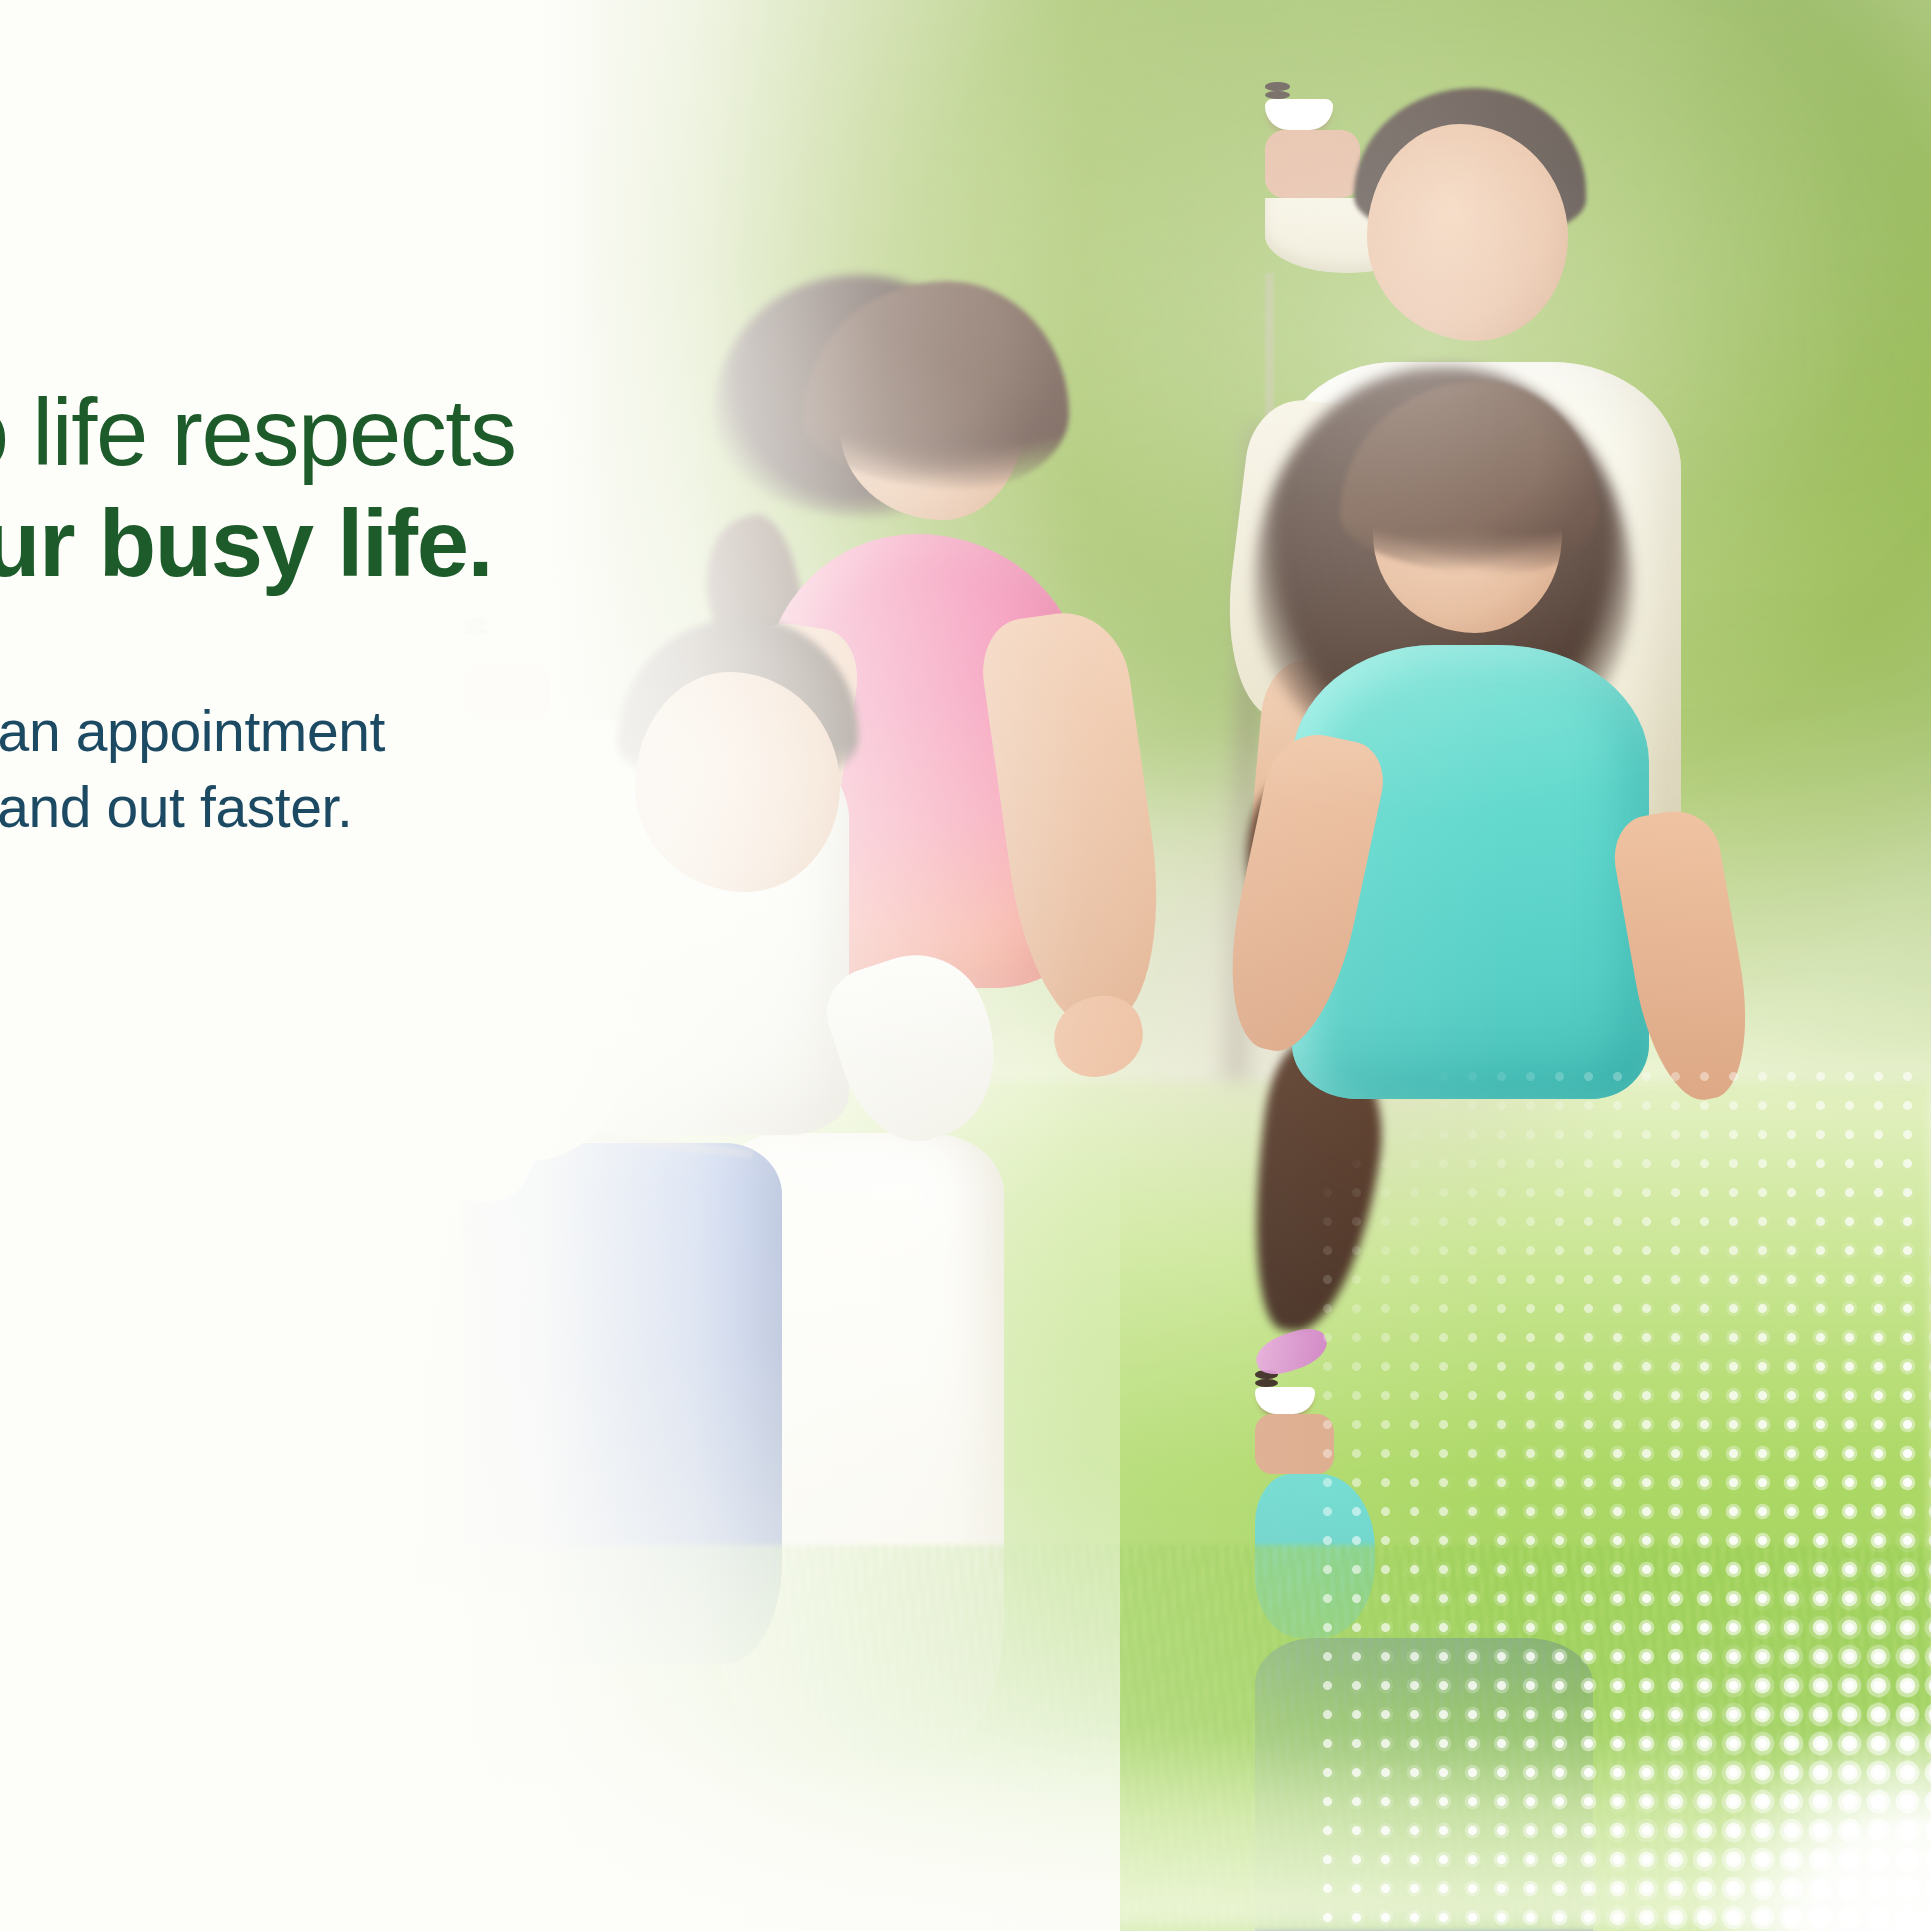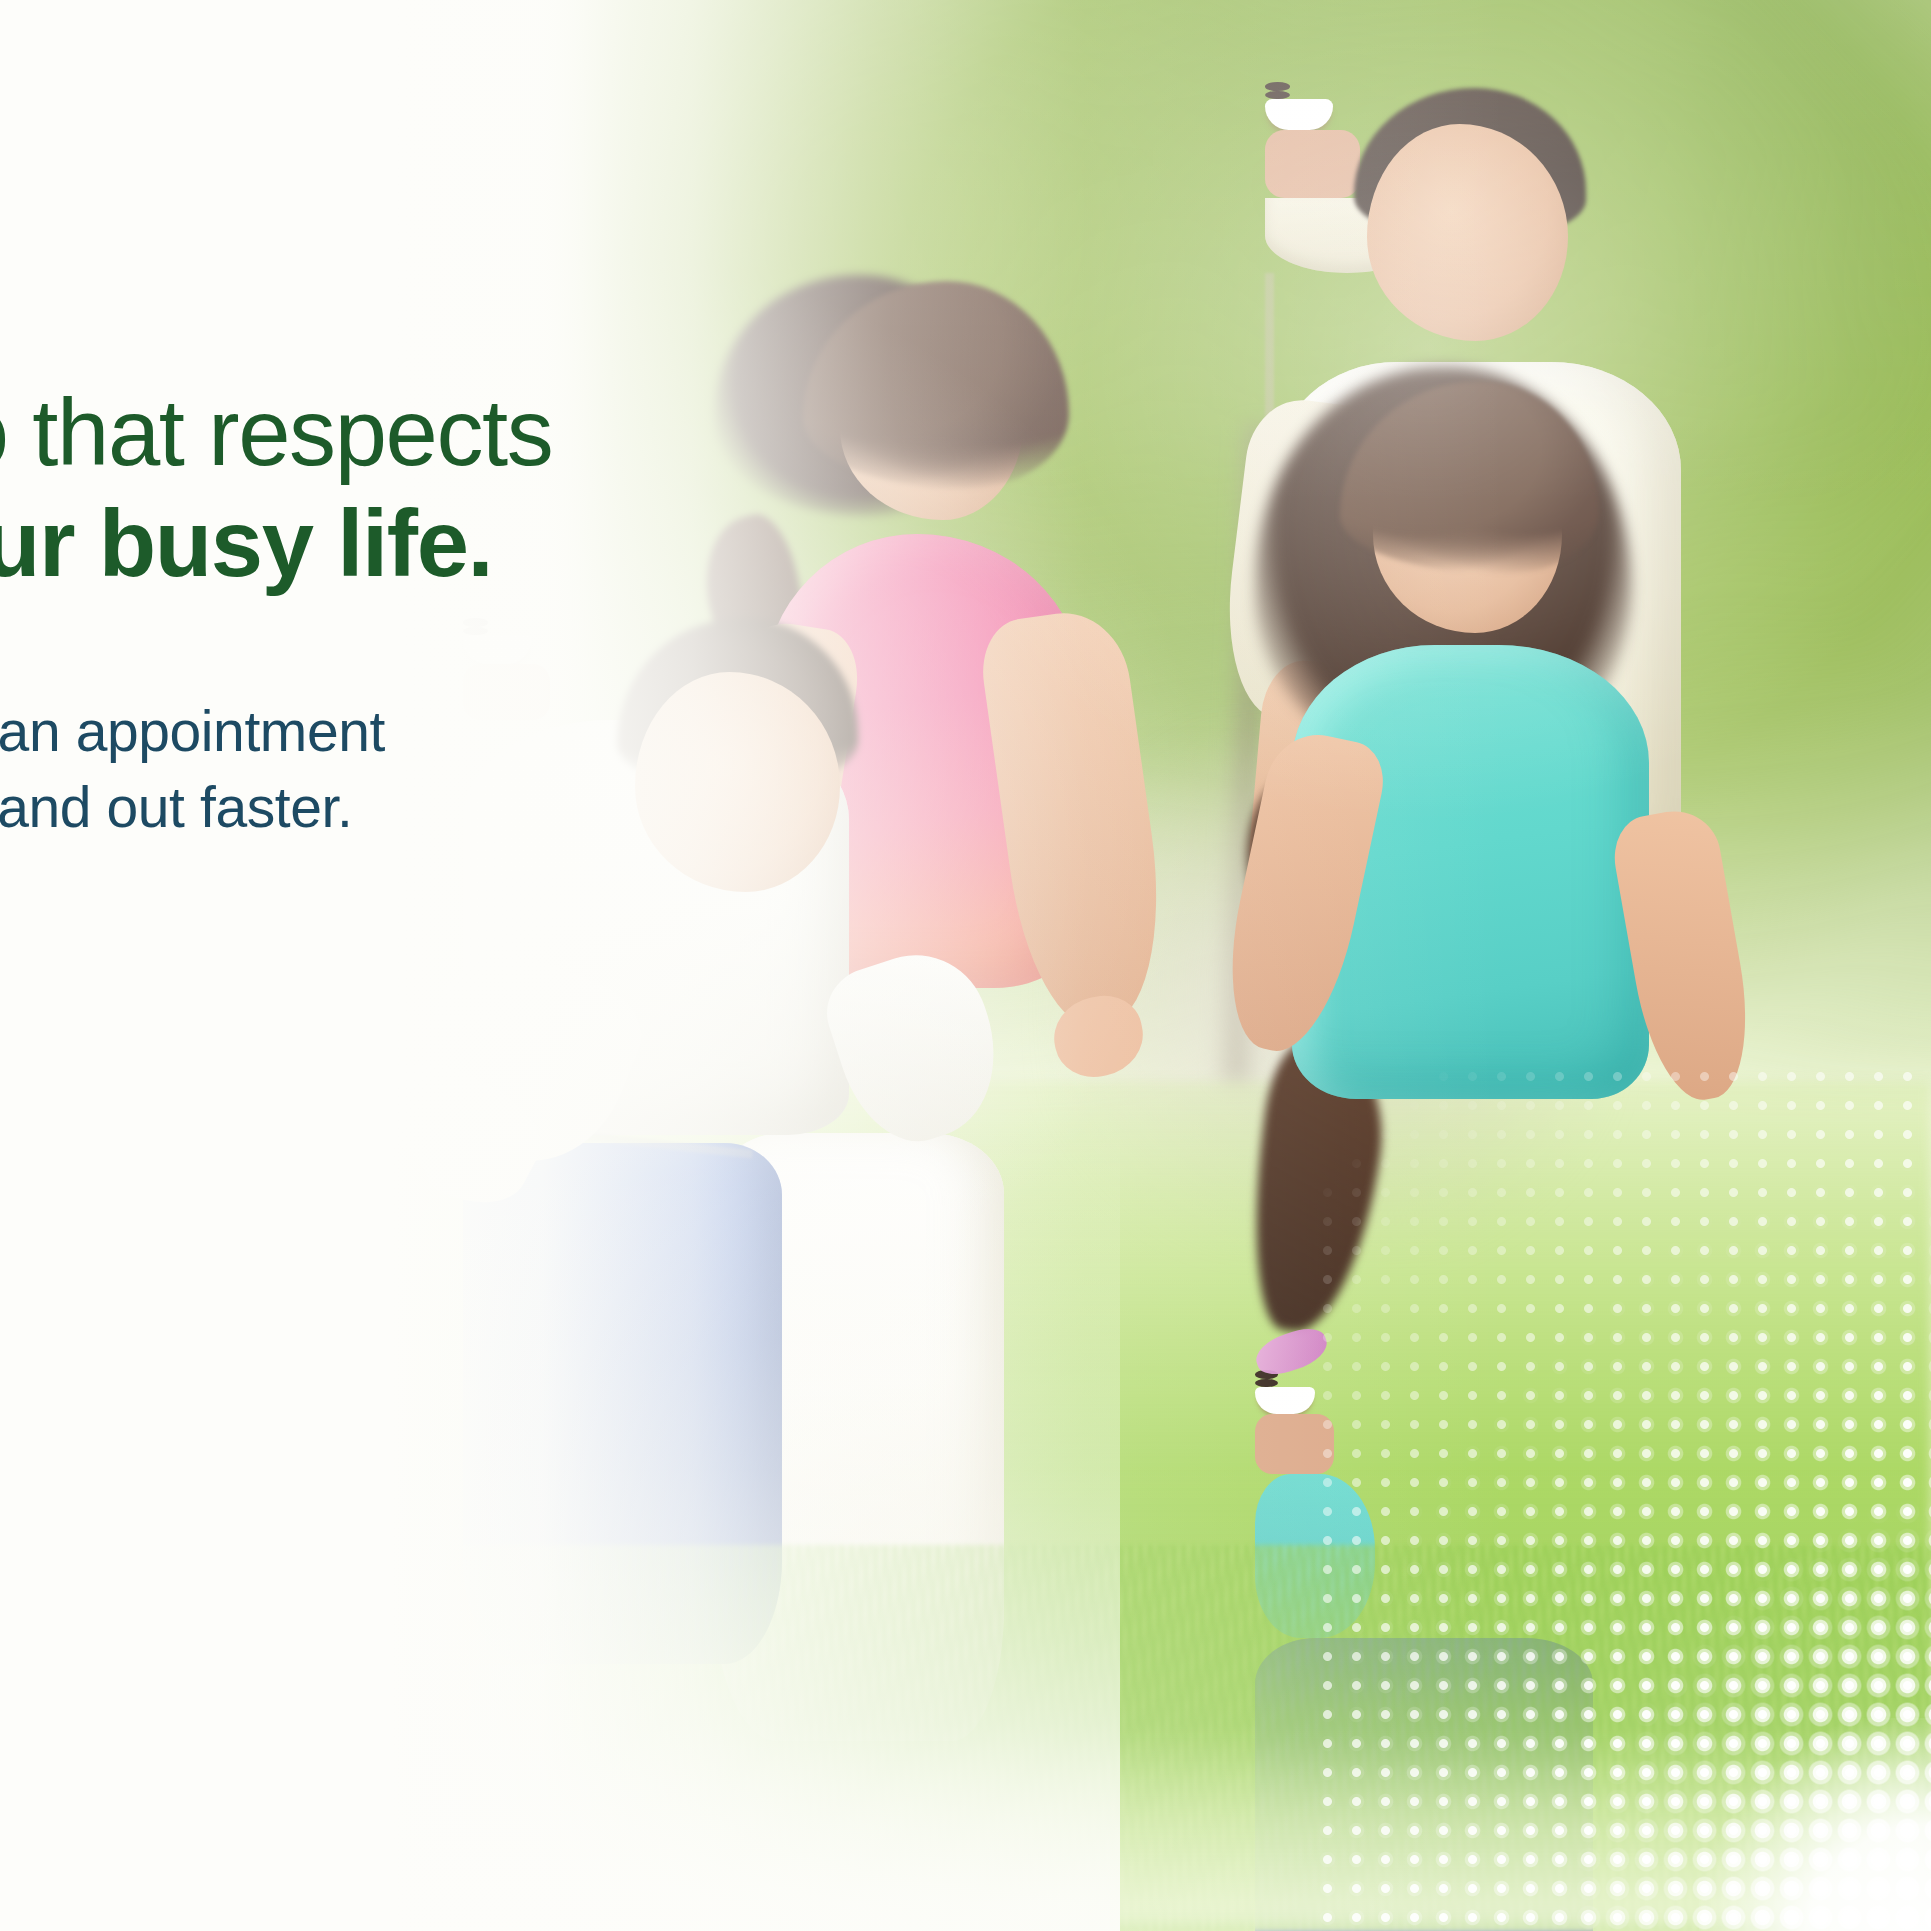--- a/index.html
+++ b/index.html
@@ -430,19 +430,19 @@
   <div class="bottom-fade"></div>
 
   <div class="halftone">
     <div class="layer ht-a"></div>
     <div class="layer ht-b"></div>
     <div class="layer ht-c"></div>
     <div class="ht-solid"></div>
   </div>
 
   <div class="copy">
-    <h1 class="headline"><span class="lead">lab</span><span class="reg"> that respects</span><span class="l2">your busy life.</span></h1>
+    <h1 class="headline"><span class="lead">lab</span><span class="reg"> life respects</span><span class="l2">your busy life.</span></h1>
 
     <p class="subcopy"><span>dule an appointment</span><span class="s2">et in and out faster.</span></p>
   </div>
 
 </div>
 
 
 </body></html>

